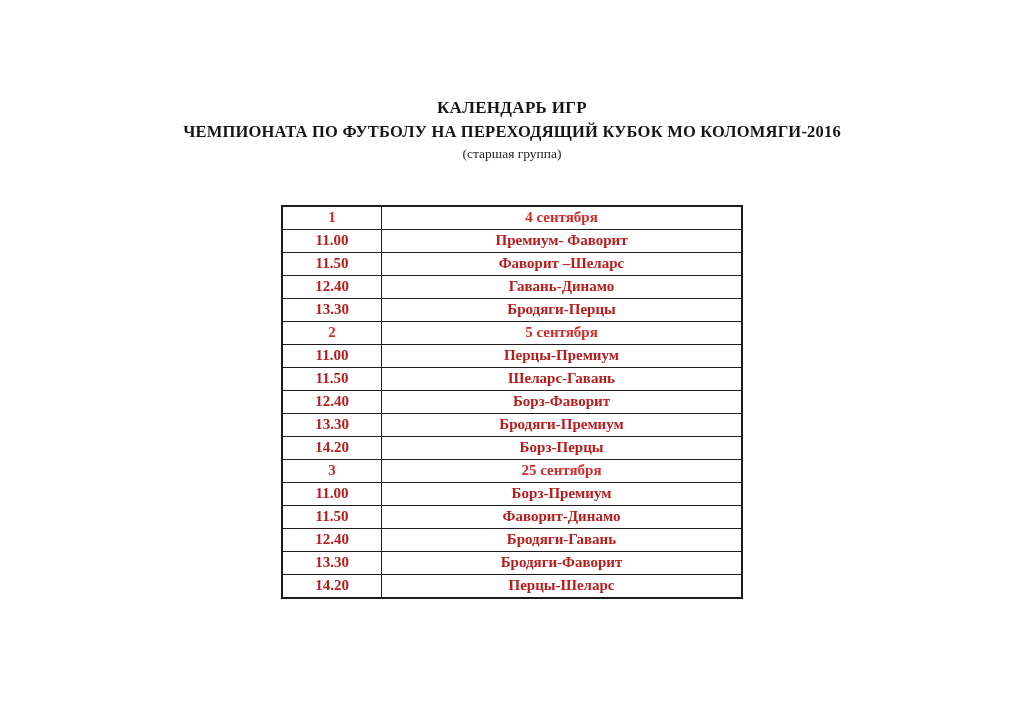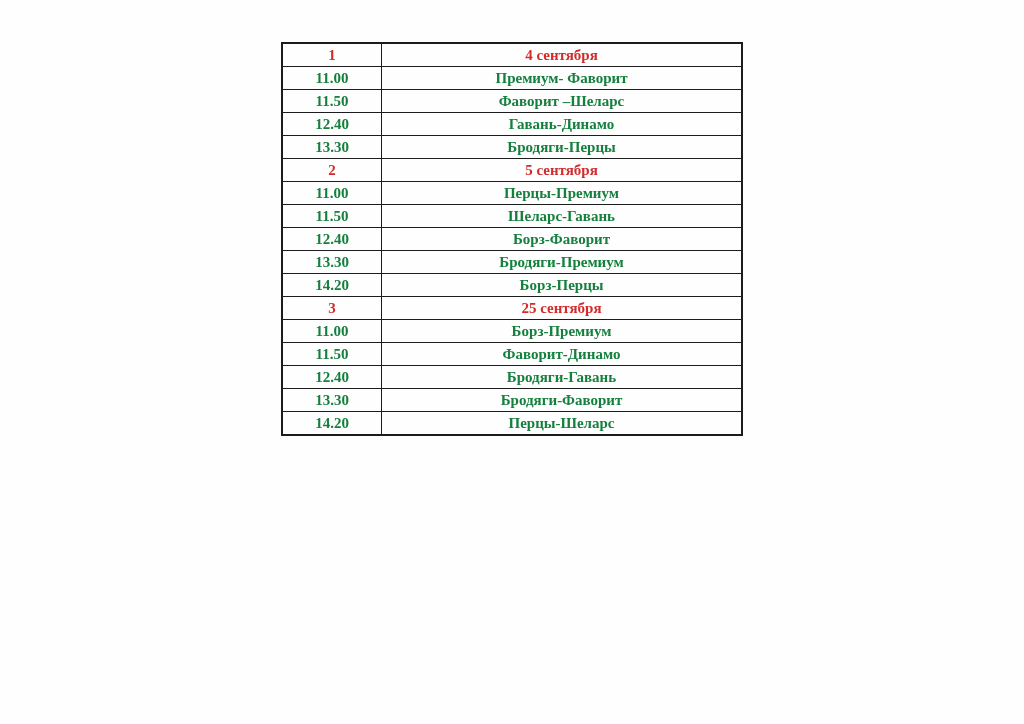--- a/index.html
+++ b/index.html
@@ -49,36 +49,41 @@
     border: 2px solid #1c1c1c;
   }
   table.schedule td {
     border: 1px solid #1c1c1c;
     height: 22px;
     padding: 0 4px;
     text-align: center;
     vertical-align: middle;
     font-weight: bold;
     font-size: 15px;
-    color: #15803d;
+    color: #b91c1c;
     white-space: nowrap;
     overflow: hidden;
   }
   table.schedule td.col-time {
     width: 90px;
   }
   table.schedule tr.date-header td {
     color: var(--accent-red, #d02c2c);
   }
 </style>
 </head>
 <body>
 
 <div class="page">
 
+  <div class="title-block">
+    <div class="title-line1">КАЛЕНДАРЬ ИГР</div>
+    <div class="title-line2">ЧЕМПИОНАТА ПО ФУТБОЛУ НА ПЕРЕХОДЯЩИЙ КУБОК МО КОЛОМЯГИ-2016</div>
+    <div class="title-line3">(старшая группа)</div>
+  </div>
 
   <table class="schedule">
     <tbody>
     <tr class="date-header">
       <td class="col-time">1</td>
       <td class="col-match">4 сентября</td>
     </tr>
 
     <tr>
       <td class="col-time">11.00</td>

